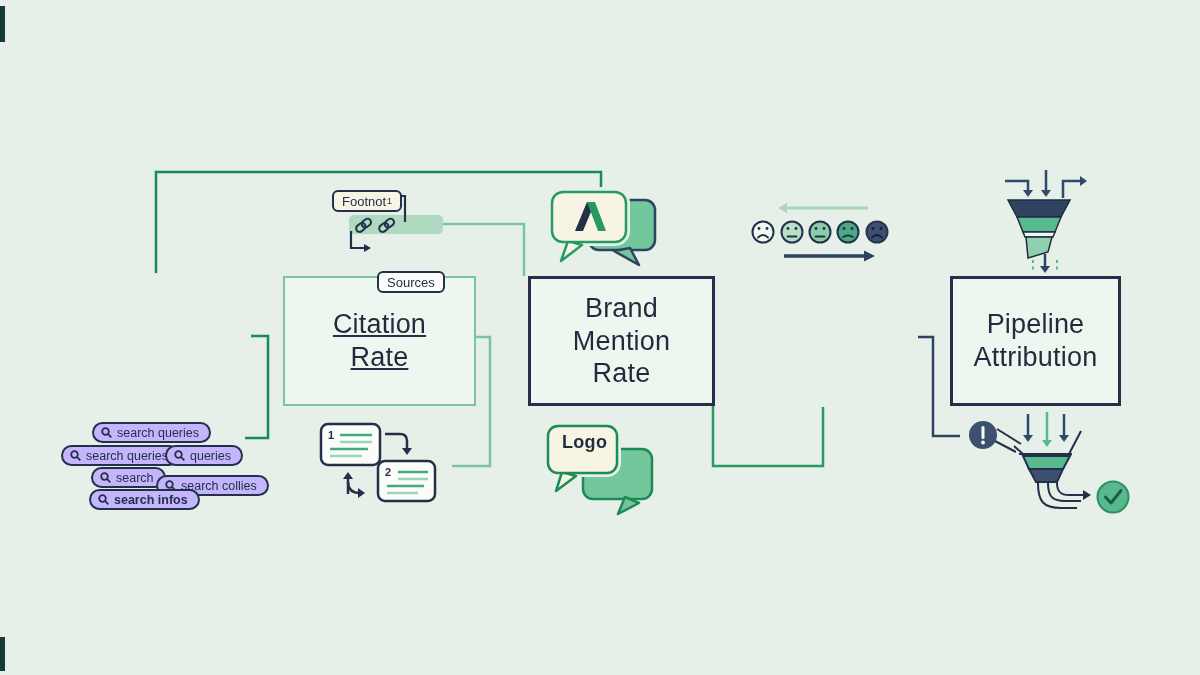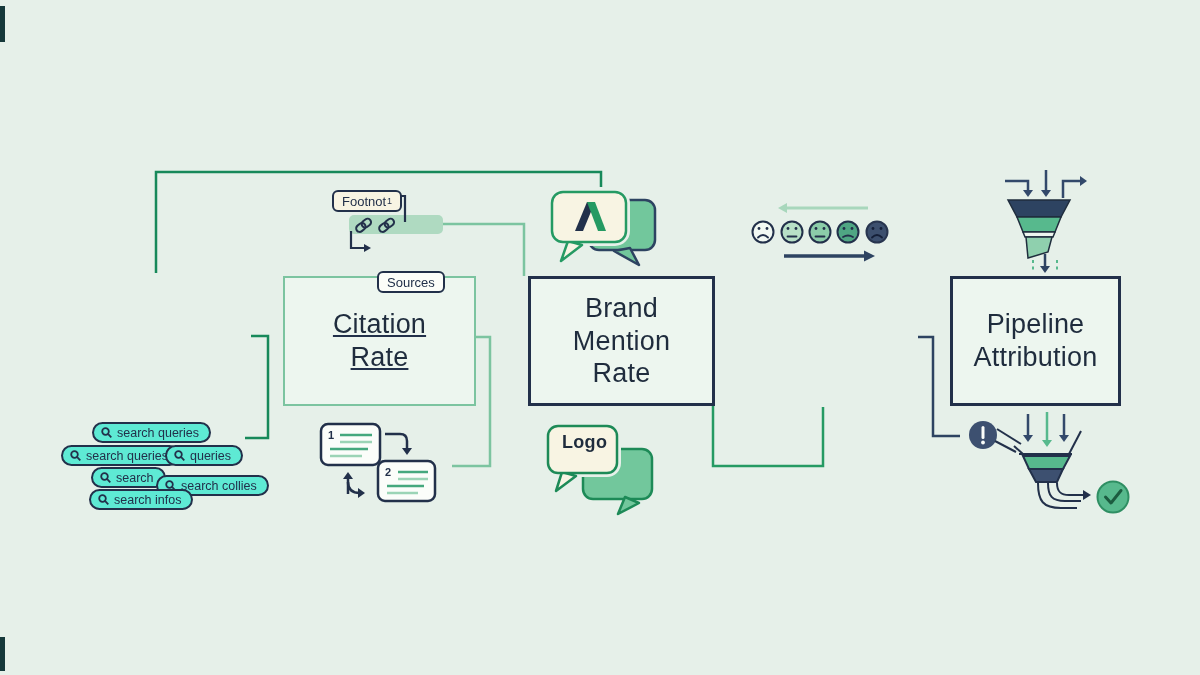--- a/index.html
+++ b/index.html
@@ -17,21 +17,21 @@
   }
   .stage-label{
     font-size:27px;line-height:1.22;color:#1f2c3d;white-space:pre-line;letter-spacing:.2px;
   }
   .b-darkgreen{border:3px solid #17895a;}
   .b-lightgreen{border:2.5px solid #7cc4a0;text-decoration:underline;}
   .b-navy{border:3px solid #22304a;}
   .pill{
     position:absolute;height:21px;box-sizing:border-box;
     display:inline-flex;align-items:center;gap:5px;padding:0 10px 0 7px;
-    border:2px solid #22304a;border-radius:12px;background:#5eead4;
+    border:2px solid #22304a;border-radius:12px;background:#c4b5fd;
     font-size:12.5px;font-weight:400;color:#22304a;white-space:nowrap;
   }
   .tagbox{
     position:absolute;box-sizing:border-box;
     display:inline-flex;align-items:center;justify-content:center;
     border:2px solid #22304a;border-radius:6px;background:#fcfdf9;
     font-size:13px;color:#22304a;white-space:nowrap;padding:0 8px;height:22px;
   }
   .tagbox sup{font-size:9px;margin-left:1px;}
   .cream{background:#f8f4e3;}
@@ -201,21 +201,21 @@
       </svg>
     <span>search</span>
   </div>
   <div class="pill" style="left:156px;top:467px;margin-top:8px;">
     <svg width="11" height="11">
         <circle cx="4.5" cy="4.5" r="3.3" fill="none" stroke="#22304a" stroke-width="1.8"></circle>
         <line x1="7.2" y1="7.2" x2="10.3" y2="10.3" stroke="#22304a" stroke-width="1.8"></line>
       </svg>
     <span>search collies</span>
   </div>
-  <div class="pill" style="left:89px;top:489px;">
+  <div class="pill" style="left:89px;top:489px;font-weight:bold;">
     <svg width="11" height="11">
         <circle cx="4.5" cy="4.5" r="3.3" fill="none" stroke="#22304a" stroke-width="1.8"></circle>
         <line x1="7.2" y1="7.2" x2="10.3" y2="10.3" stroke="#22304a" stroke-width="1.8"></line>
       </svg>
     <span>search infos</span>
   </div>
 
   <svg class="overlay" style="left:318px;top:420px;" width="150" height="88">
     <g>
       <rect x="3" y="4" width="59" height="41" rx="7" fill="#fbfdfa" stroke="#22304a" stroke-width="2.5"></rect>

